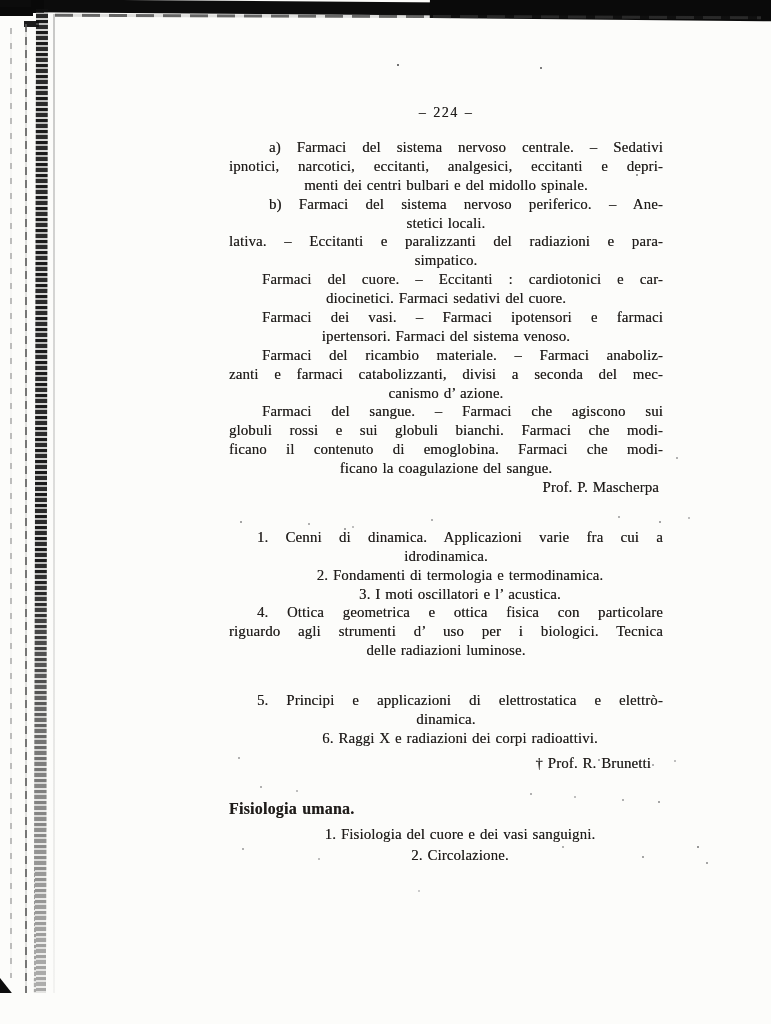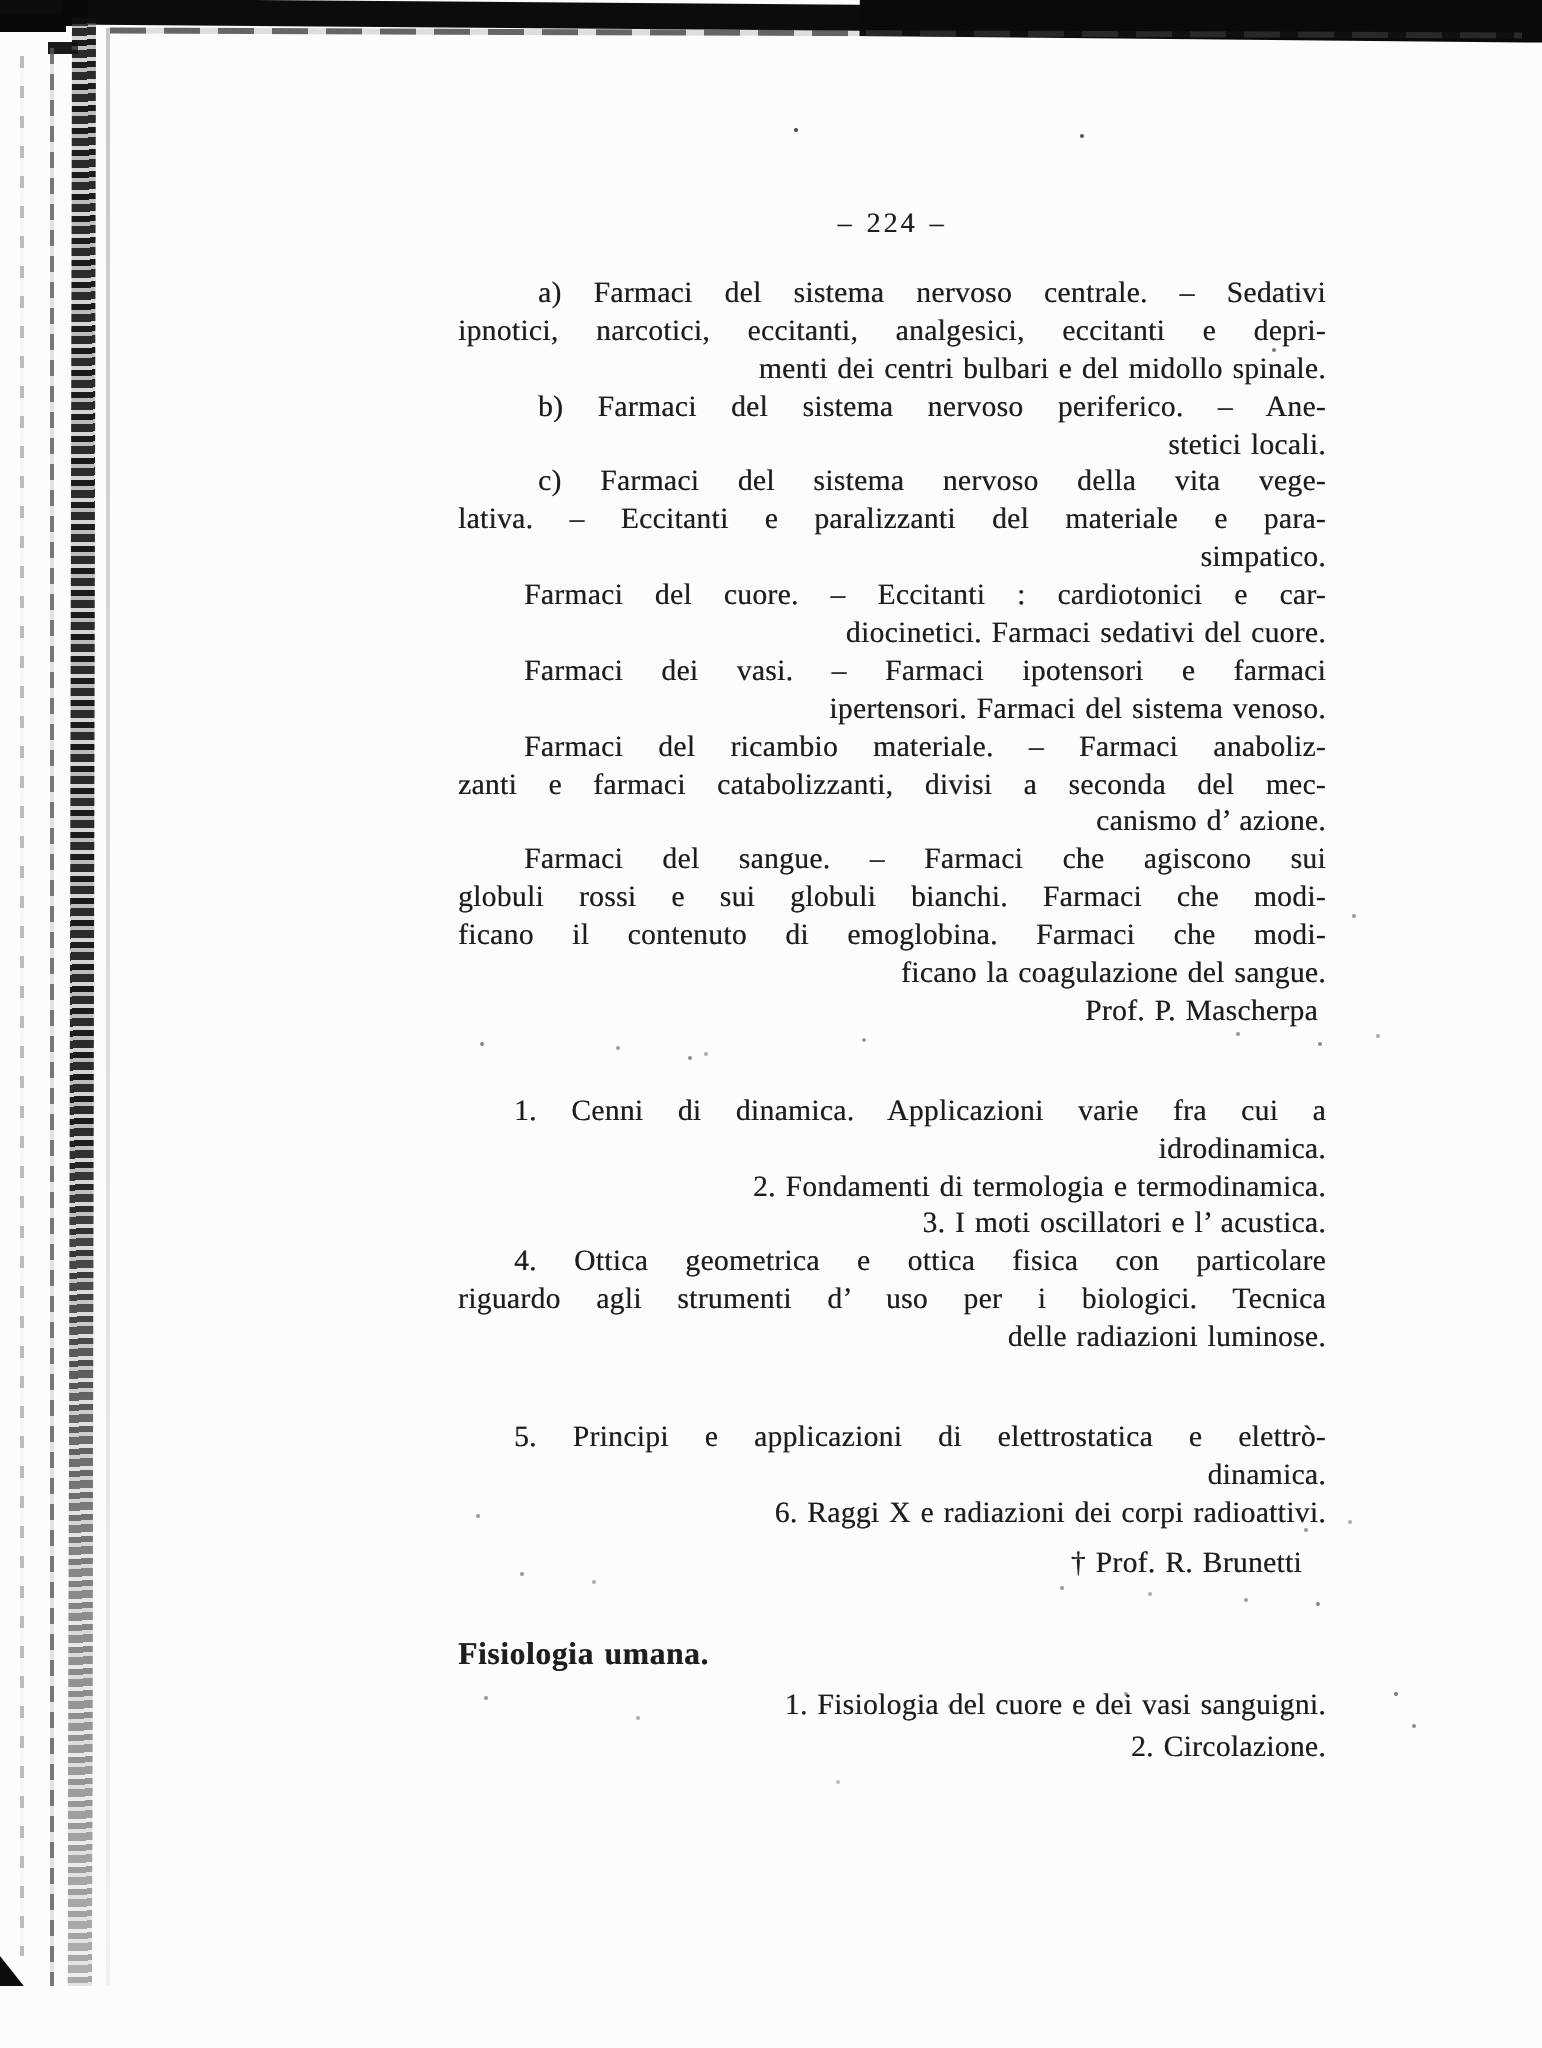--- a/index.html
+++ b/index.html
@@ -55,21 +55,21 @@
       530px 793px 0 0 #999, 574px 796px 0 0 #aaa, 622px 799px 0 0 #999,
       658px 801px 0 0 #888, 242px 848px 0 0 #999, 318px 858px 0 0 #aaa,
       474px 852px 0 0 #aaa, 562px 846px 0 0 #999, 642px 856px 0 0 #888,
       697px 846px 0 0 #777, 706px 862px 0 0 #888, 418px 890px 0 0 #bbb; }
 
   
   .text-column { position:absolute; left:229px; top:103px; width:434px;
     font-size:14.8px; letter-spacing:.15px; word-spacing:1px;
     text-shadow:.2px .2px 0 rgba(28,24,22,.65); }
   .pagenum { height:19px; line-height:19px; text-align:center; font-size:14px; letter-spacing:1.5px; }
-  .tline { height:18.9px; line-height:18.9px; overflow:hidden; text-align:right; }
+  .tline { height:18.9px; line-height:18.9px; overflow:hidden; text-align:center; }
   .tline.just { text-align:justify; text-align-last:justify; }
   .tline.sig { text-align:right; text-align-last:right; }
   .heading { height:20px; line-height:20px; font-weight:700; font-size:15.8px; letter-spacing:.3px; }
   .it { }
 </style>
 </head>
 <body style="--paper: #fcfcfa; --ink: #1f1c1a;">
 
 <div class="canvas">
 
@@ -91,22 +91,21 @@
 
   <div class="text-column">
     <div class="pagenum">– 224 –</div>
     <div id="blocks">
         <div style="height: 16px;"></div>
         <div class="tline just" style="text-indent: 40px;"><span>a) </span><span class="it">Farmaci del sistema nervoso centrale.</span><span> – Sedativi</span></div>
         <div class="tline just"><span>ipnotici, narcotici, eccitanti, analgesici, eccitanti e depri-</span></div>
         <div class="tline"><span>menti dei centri bulbari e del midollo spinale.</span></div>
         <div class="tline just" style="text-indent: 40px;"><span>b) </span><span class="it">Farmaci del sistema nervoso periferico.</span><span> – Ane-</span></div>
         <div class="tline"><span>stetici locali.</span></div>
-        <div class="tline just" style="text-indent: 40px;"><span>c) </span><span class="it">Farmaci del sistema nervoso della vita vege-</span></div>
-        <div class="tline just"><span class="it">lativa.</span><span> – Eccitanti e paralizzanti del materiale e para-</span></div>
+        <div class="tline just"><span class="it">lativa.</span><span> – Eccitanti e paralizzanti del radiazioni e para-</span></div>
         <div class="tline"><span>simpatico.</span></div>
         <div class="tline just" style="text-indent: 33px;"><span class="it">Farmaci del cuore.</span><span> – Eccitanti : cardiotonici e car-</span></div>
         <div class="tline"><span>diocinetici. Farmaci sedativi del cuore.</span></div>
         <div class="tline just" style="text-indent: 33px;"><span class="it">Farmaci dei vasi.</span><span> – Farmaci ipotensori e farmaci</span></div>
         <div class="tline"><span>ipertensori. Farmaci del sistema venoso.</span></div>
         <div class="tline just" style="text-indent: 33px;"><span class="it">Farmaci del ricambio materiale.</span><span> – Farmaci anaboliz-</span></div>
         <div class="tline just"><span>zanti e farmaci catabolizzanti, divisi a seconda del mec-</span></div>
         <div class="tline"><span>canismo d’ azione.</span></div>
         <div class="tline just" style="text-indent: 33px;"><span class="it">Farmaci del sangue.</span><span> – Farmaci che agiscono sui</span></div>
         <div class="tline just"><span>globuli rossi e sui globuli bianchi. Farmaci che modi-</span></div>

